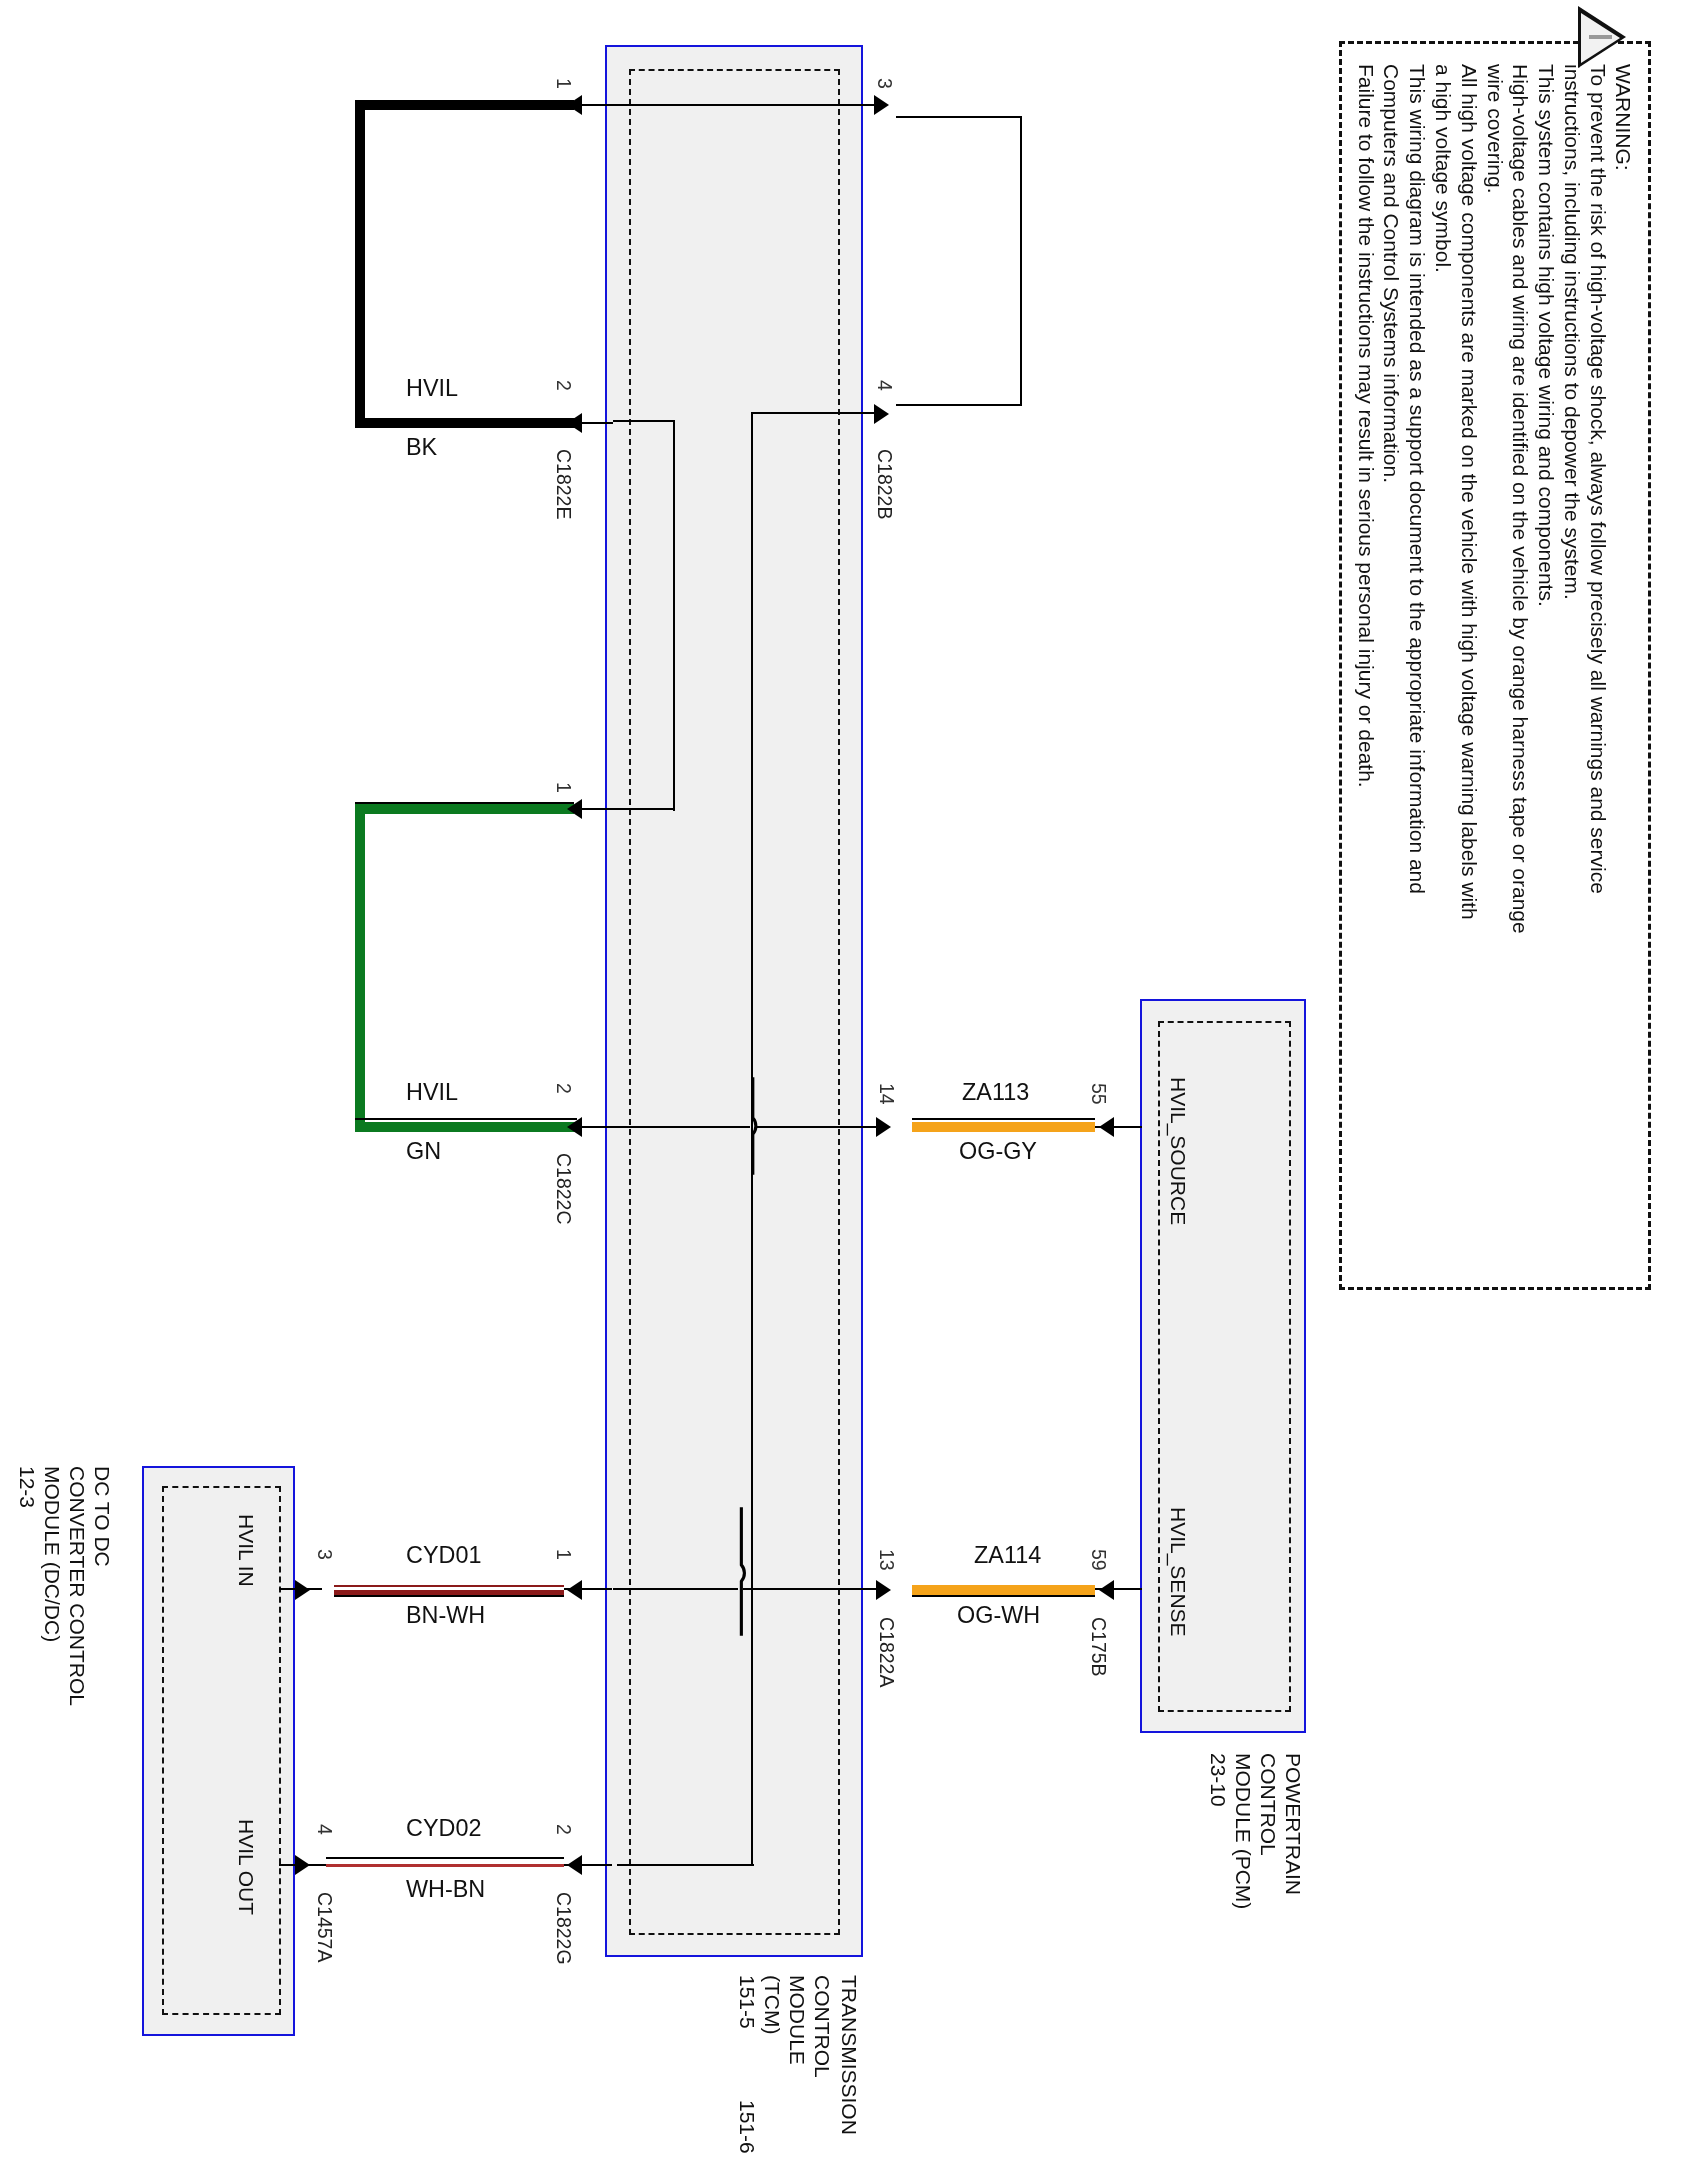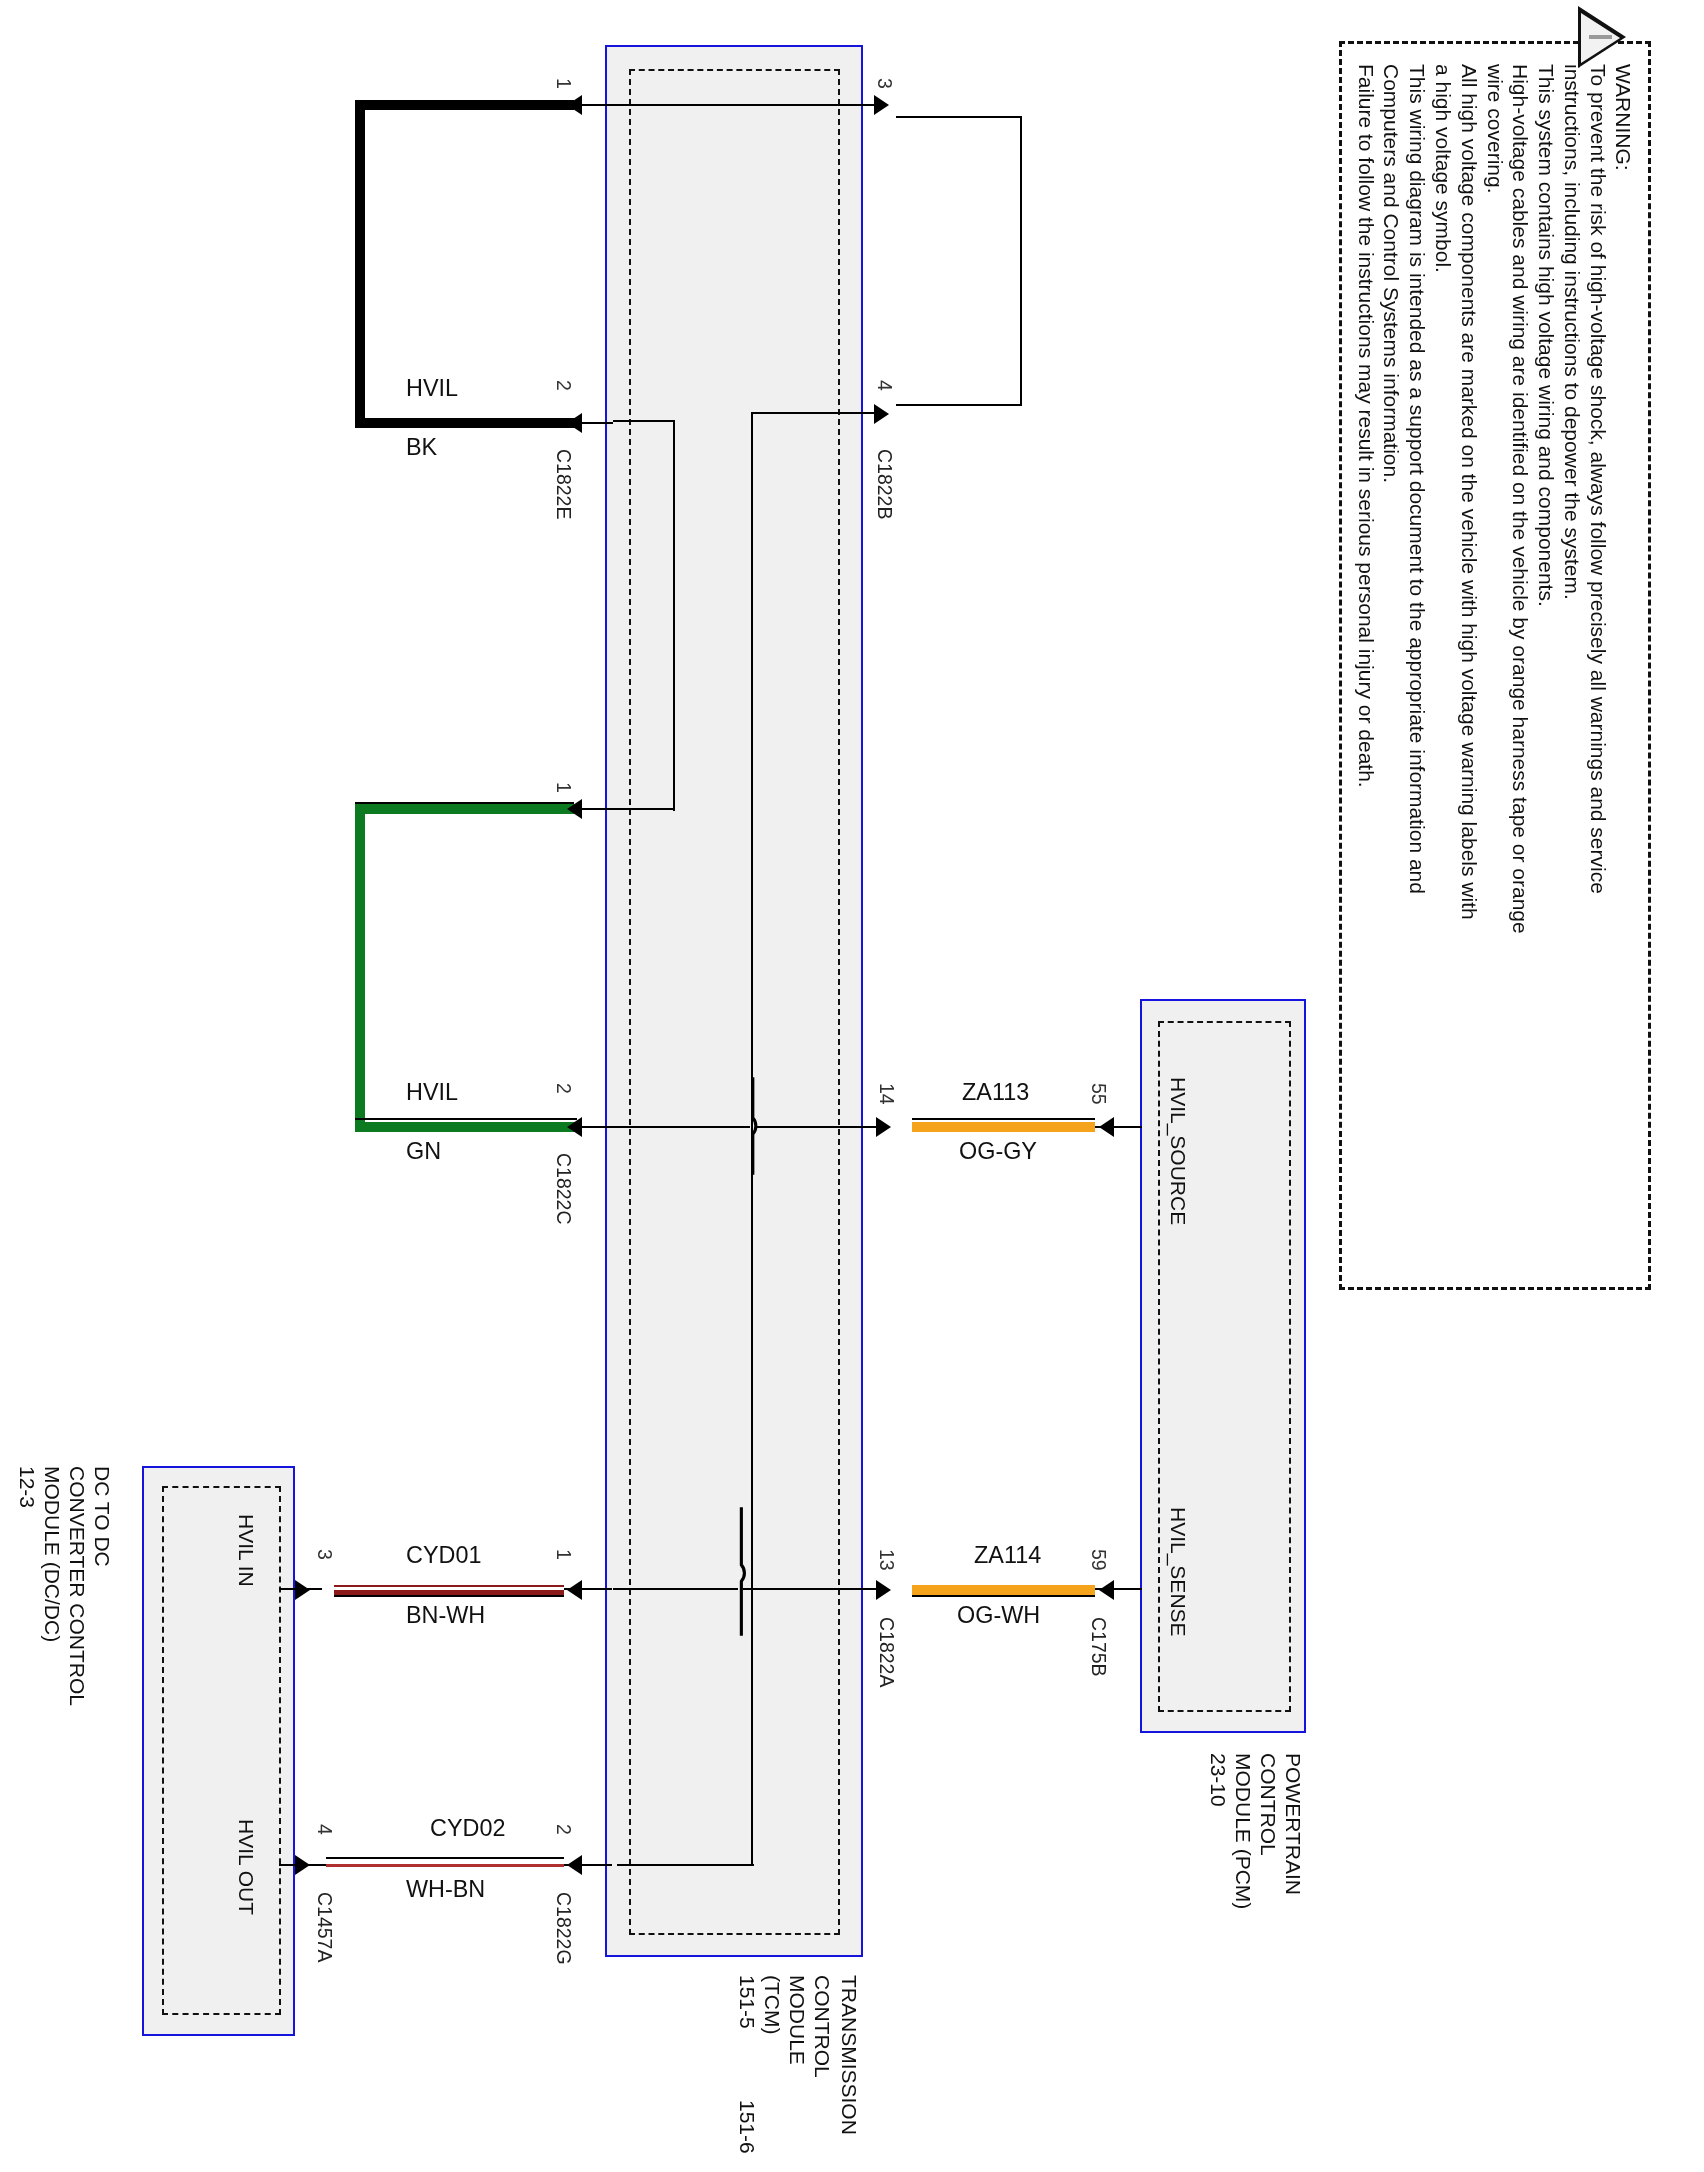--- a/index.html
+++ b/index.html
@@ -171,21 +171,21 @@
   <div class="rot rot-pin" style="left:1110px;top:1549px;">59</div>
   <div class="rot rot-label" style="left:1110px;top:1617px;">C175B</div>
 
   <div class="wire-h" style="left:279px;top:1864px;width:47px;"></div>
   <div class="arw arw-r" style="left:295px;top:1855px;"></div>
   <div class="rot rot-pin" style="left:336px;top:1824px;">4</div>
   <div class="rot rot-label" style="left:336px;top:1892px;">C1457A</div>
 
   <div class="cab" style="left:326px;top:1864px;width:238px;height:3.1px;background:#b03030;"></div>
   <div class="wire-h" style="left:326px;top:1857px;width:238px;"></div>
-  <div class="up" style="left:430px;top:1815px;">CYD02</div>
+  <div class="up" style="left:406px;top:1815px;">CYD02</div>
   <div class="up" style="left:406px;top:1876px;">WH-BN</div>
 
   <div class="wire-h" style="left:564px;top:1864px;width:48px;"></div>
   <div class="arw arw-l" style="left:567px;top:1855px;"></div>
   <div class="rot rot-pin" style="left:575px;top:1824px;">2</div>
   <div class="rot rot-label" style="left:575px;top:1892px;">C1822G</div>
 
   <div class="warnbox" style="left:1339px;top:41px;width:312px;height:1249px;"></div>
 
   <div class="tri" style="left:1578px;top:6.2px;"></div>

